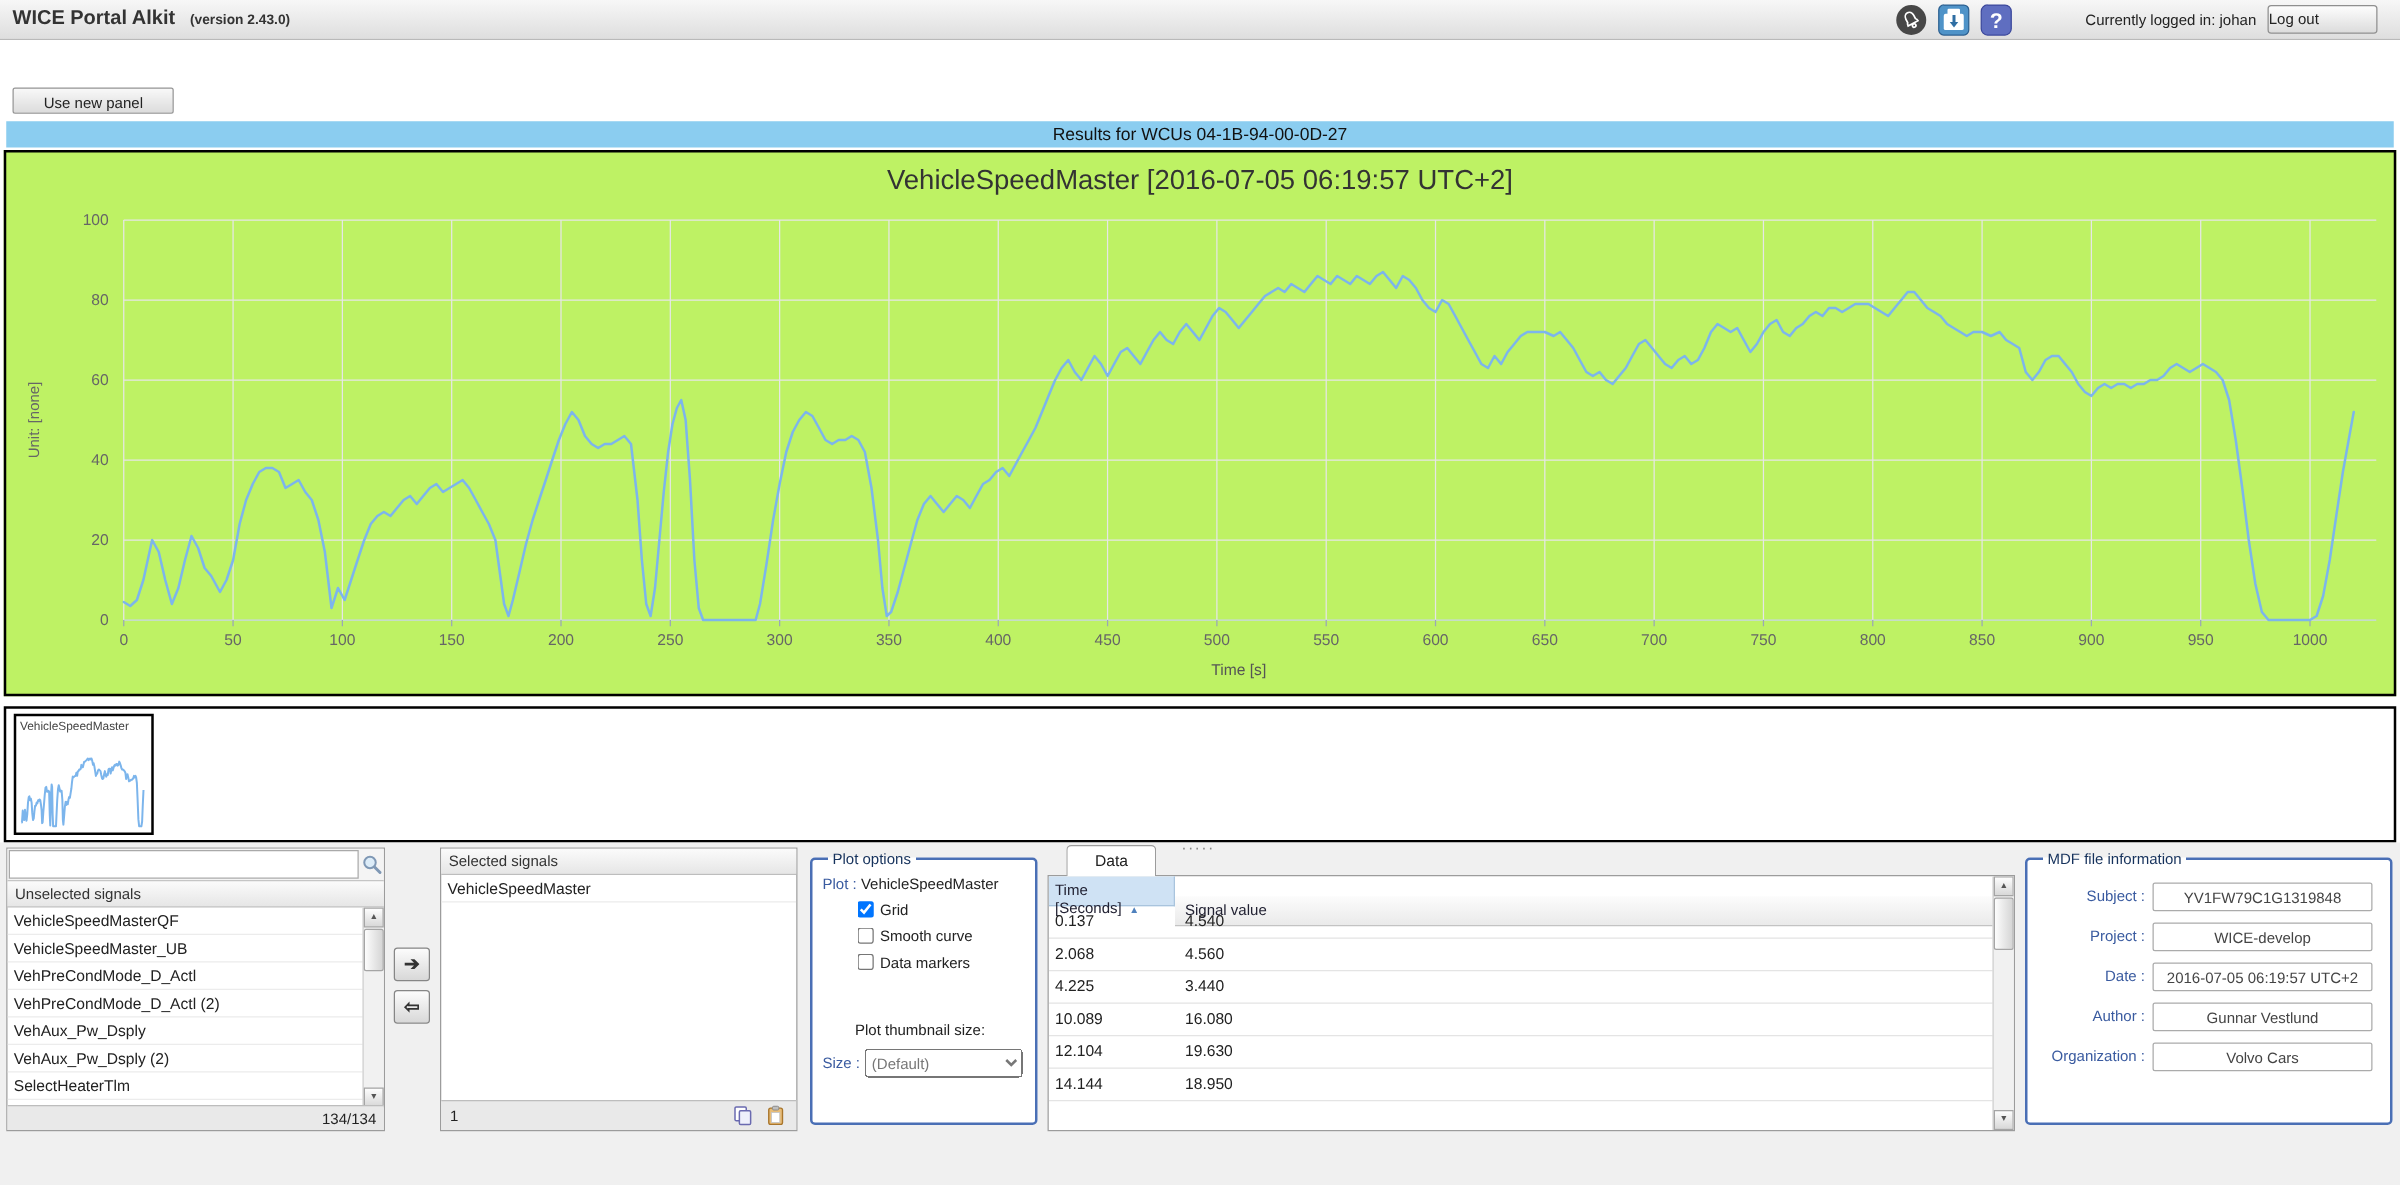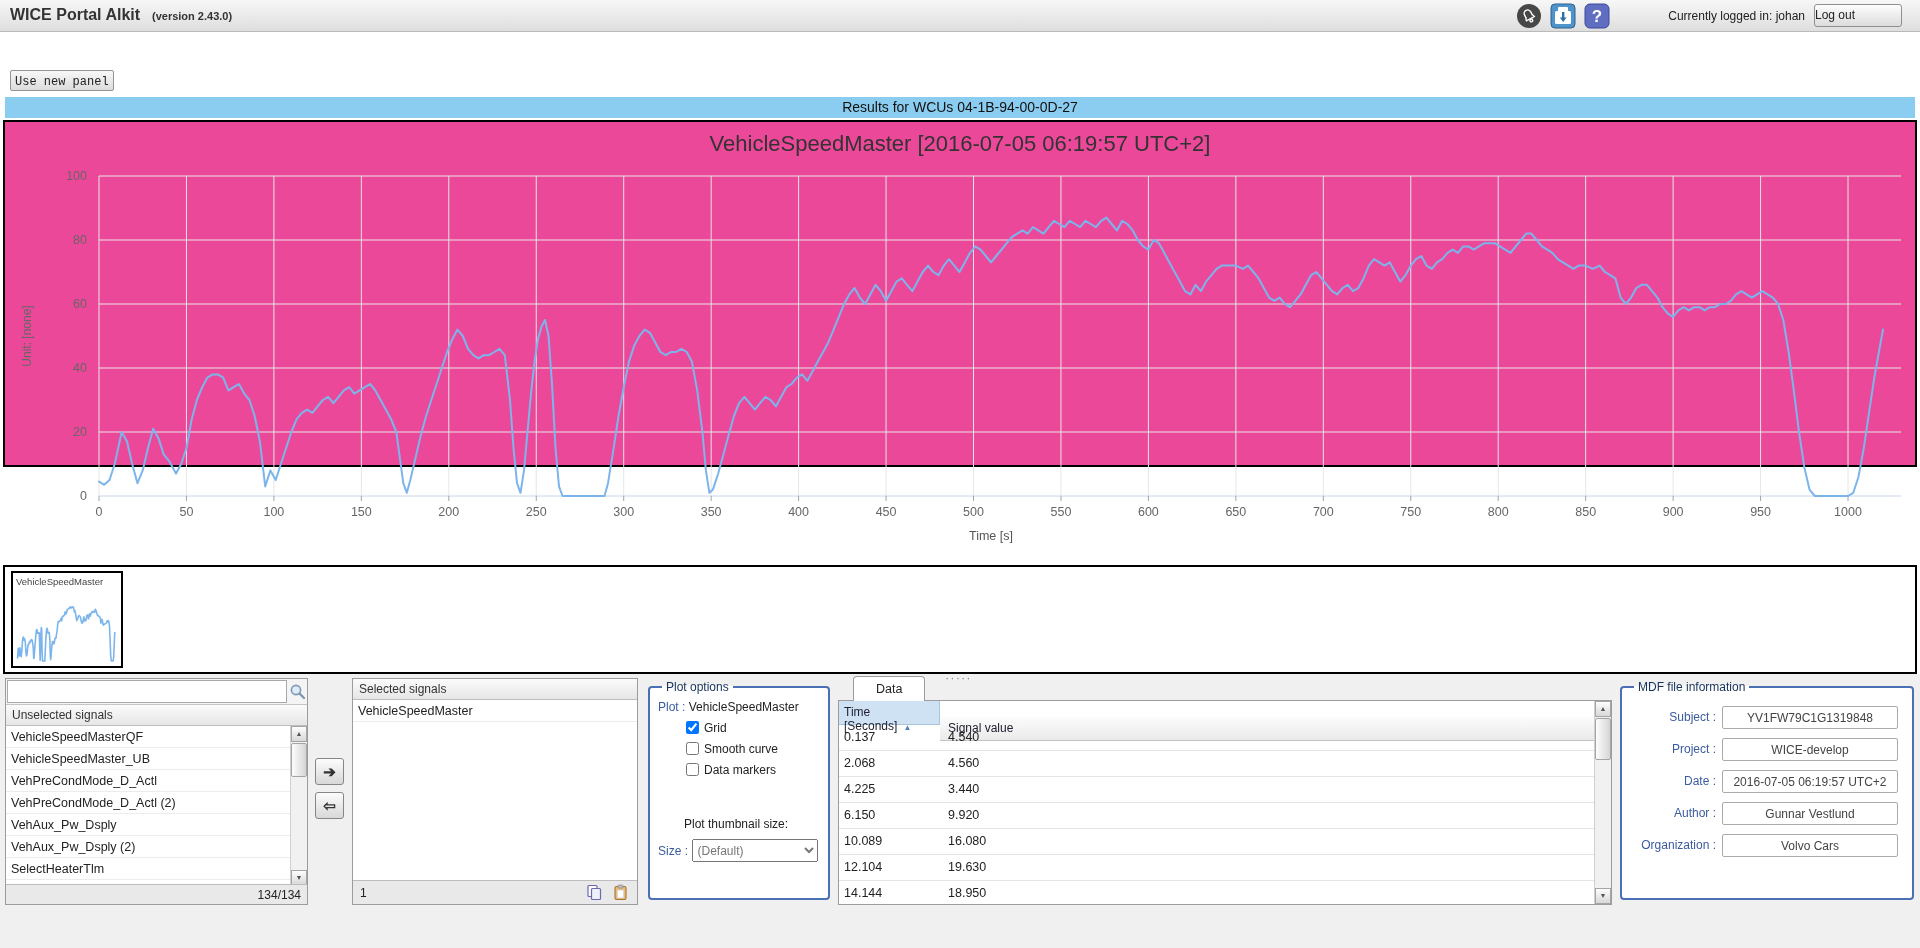--- a/index.html
+++ b/index.html
@@ -18,28 +18,28 @@
     font-size:12px; color:#222; text-align:left; line-height:21px; cursor:pointer; }
 
   
   .tabbar { position:absolute; left:0; top:32px; width:1920px; height:29px; border-bottom:1px solid #a8a8a8; background:#fff; }
   .tab { position:relative; display:inline-block; margin-left:5px; margin-top:3px; height:26px; padding:0 24px;
     background:linear-gradient(#f6f6f6,#d9d9d9); border:1px solid #9a9a9a; border-bottom:none;
     border-radius:5px 5px 0 0; font-size:12.5px; color:#222; line-height:25px; cursor:pointer; vertical-align:bottom; }
   .tab.active { background:#fff; height:27px; line-height:26px; z-index:2; }
 
   
-  .use-new-panel { position:absolute; left:10px; top:70px; height:21px; padding:0 4px;
+  .use-new-panel { position:absolute; left:10px; top:70px; height:21px; padding:0 24px;
     background:linear-gradient(#f8f8f8,#dcdcdc); border:1px solid #949494; border-radius:2px;
-    font-size:12px; color:#222; line-height:22px; cursor:pointer;font-family:Liberation Mono, monospace; }
+    font-size:12px; color:#222; line-height:22px; cursor:pointer; }
   .results-banner { position:absolute; left:5px; top:97px; width:1910px; height:21px;
     background:#8bcdf0; text-align:center; font-size:14px; color:#111; line-height:21px; }
 
   
-  .chart-panel { position:absolute; left:3px; top:120px; width:1914px; height:347px; border:2px solid #000; background:#ec4899; }
+  .chart-panel { position:absolute; left:3px; top:120px; width:1914px; height:437px; border:2px solid #000; background:#bef264; }
   .chart-title { position:absolute; left:0; top:9px; width:100%; text-align:center; font-size:22px; color:#333; }
   #main-chart-svg { position:absolute; left:0; top:40px; }
 
   
   .thumb-strip { position:absolute; left:3px; top:565px; width:1914px; height:109px; border:2px solid #000; background:#fff; }
   .thumb-box { position:absolute; left:6px; top:4px; width:112px; height:97px; border:2px solid #000; background:#fff; cursor:pointer; }
   .thumb-label { position:absolute; left:3px; top:3px; font-size:9.5px; color:#444; }
   .thumb-box svg { position:absolute; left:2px; bottom:2px; }
 
   
@@ -332,24 +332,20 @@
             </div>
             <div class="dt-row">
               <div class="dt-c1">2.068</div>
               <div class="dt-c2">4.560</div>
             </div>
             <div class="dt-row">
               <div class="dt-c1">4.225</div>
               <div class="dt-c2">3.440</div>
             </div>
             <div class="dt-row">
-              <div class="dt-c1">6.150</div>
-              <div class="dt-c2">9.920</div>
-            </div>
-            <div class="dt-row">
               <div class="dt-c1">10.089</div>
               <div class="dt-c2">16.080</div>
             </div>
             <div class="dt-row">
               <div class="dt-c1">12.104</div>
               <div class="dt-c2">19.630</div>
             </div>
             <div class="dt-row">
               <div class="dt-c1">14.144</div>
               <div class="dt-c2">18.950</div>

